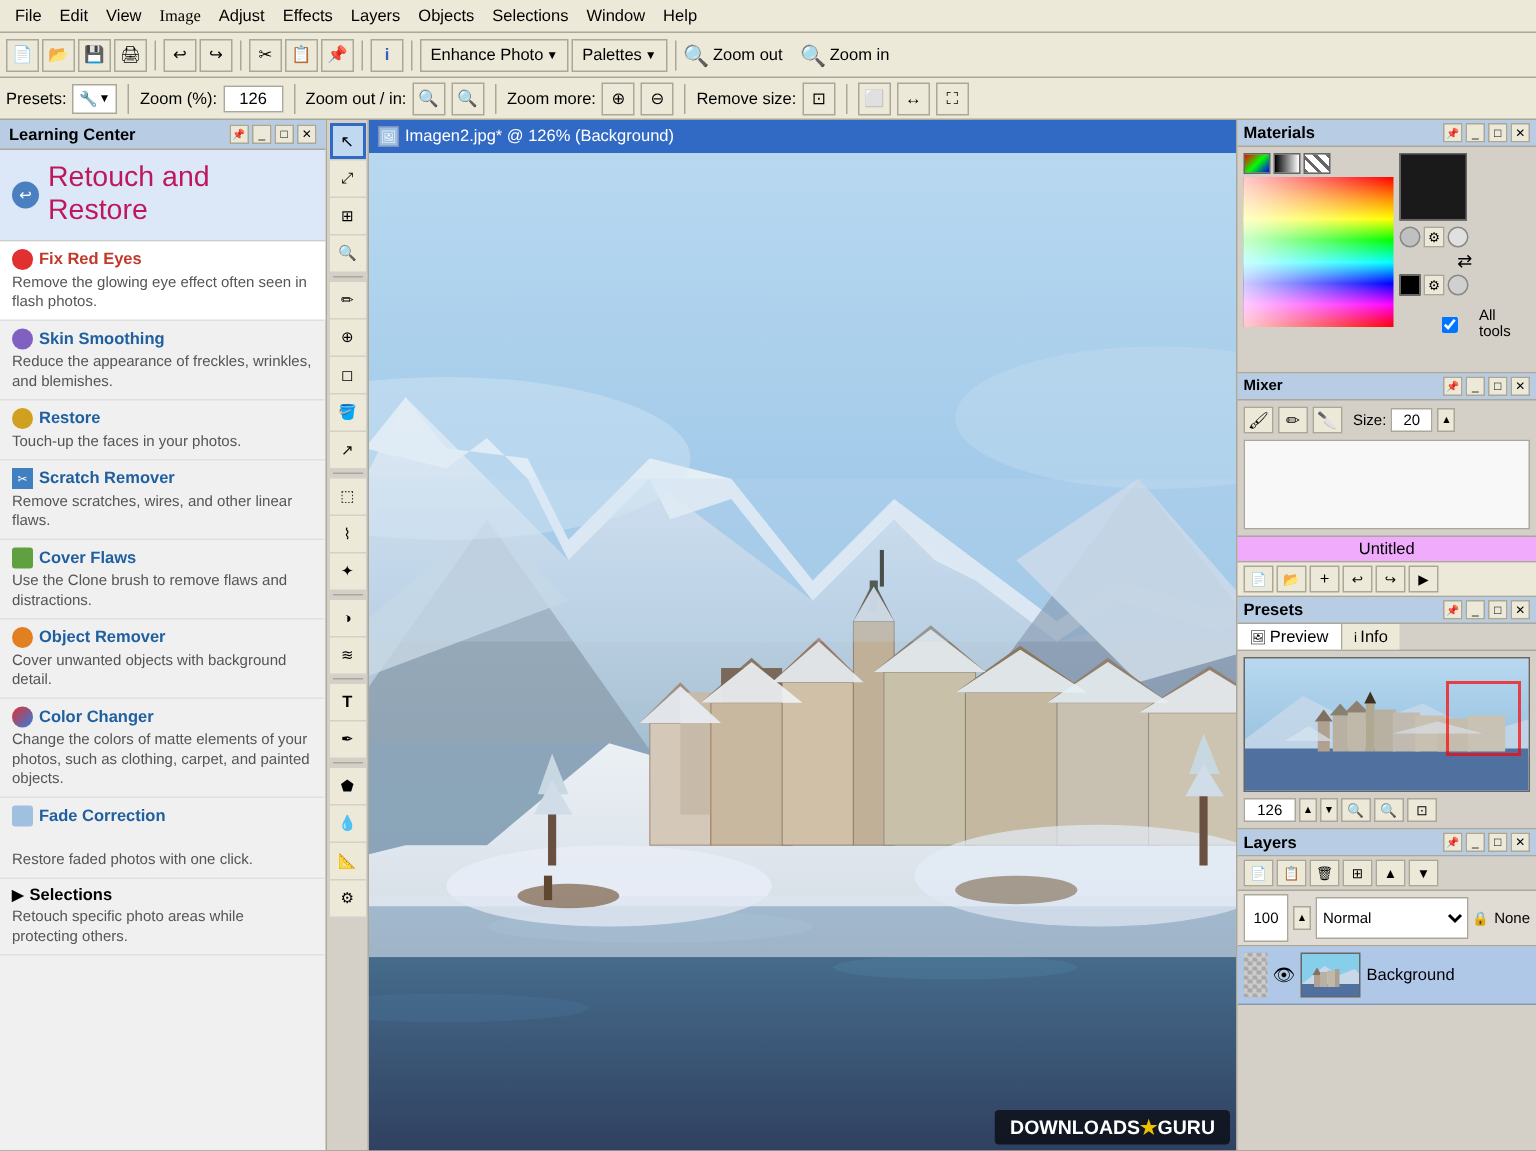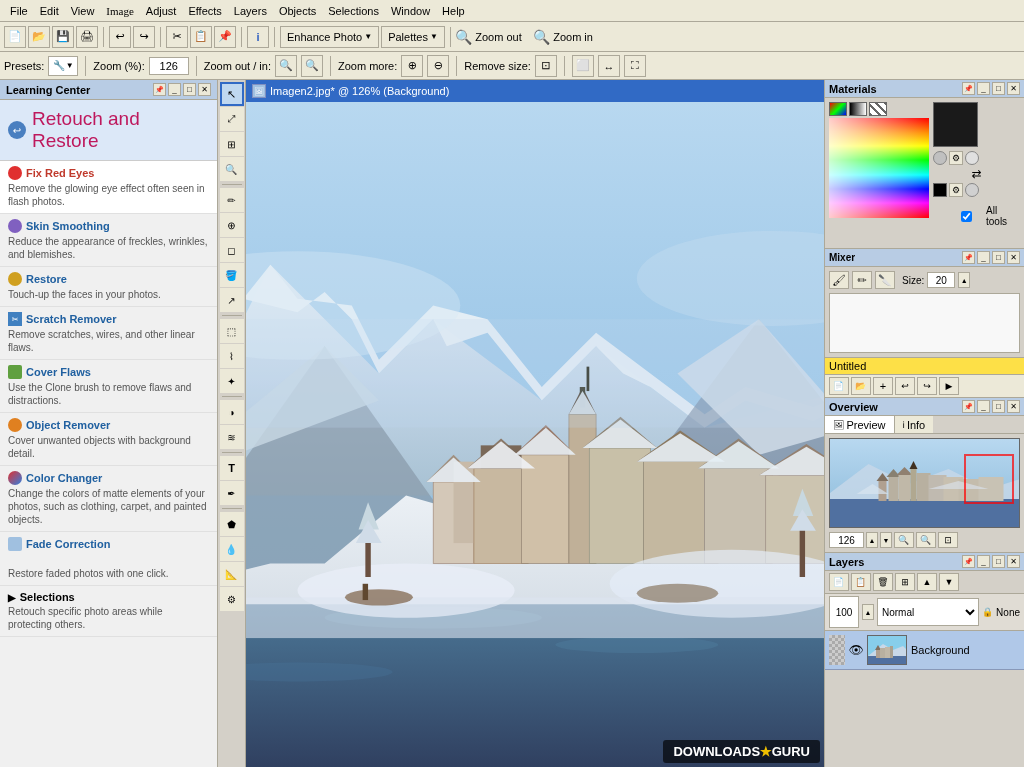--- a/index.html
+++ b/index.html
@@ -387,37 +387,37 @@
           <div style="width:20px;height:18px;background:#ece9d8;border:1px solid #aca899;cursor:pointer;display:flex;align-items:center;justify-content:center;font-size:11px;">🖌</div>
           <div style="width:20px;height:18px;background:#ece9d8;border:1px solid #aca899;cursor:pointer;display:flex;align-items:center;justify-content:center;font-size:11px;">✏</div>
           <div style="width:20px;height:18px;background:#ece9d8;border:1px solid #aca899;cursor:pointer;display:flex;align-items:center;justify-content:center;font-size:11px;">🔪</div>
           <span style="font-size:10px;margin-left:4px;">Size:</span>
           <input type="text" value="20" style="width: 28px; height: 16px; font-size: 10px; border: 1px solid rgb(172, 168, 153); text-align: center;">
           <div style="width:12px;height:16px;background:#ece9d8;border:1px solid #aca899;cursor:pointer;display:flex;align-items:center;justify-content:center;font-size:7px;">▲</div>
         </div>
         <div style="background:#f8f8f8;border:1px solid #aca899;height:60px;margin-top:4px;cursor:crosshair;"></div>
       </div>
 
-      <div style="background:#fde047;padding:2px 4px;text-align:left;font-size:11px;border-top:1px solid #aca899;border-bottom:1px solid #aca899;">
+      <div style="background:#f0abfc;padding:2px 4px;text-align:center;font-size:11px;border-top:1px solid #aca899;border-bottom:1px solid #aca899;">
         <span>Untitled</span>
       </div>
 
       <div style="display:flex;align-items:center;padding:2px 4px;gap:2px;background:#ece9d8;">
         <div style="width:20px;height:18px;background:#ece9d8;border:1px solid #aca899;cursor:pointer;display:flex;align-items:center;justify-content:center;font-size:9px;">📄</div>
         <div style="width:20px;height:18px;background:#ece9d8;border:1px solid #aca899;cursor:pointer;display:flex;align-items:center;justify-content:center;font-size:9px;">📂</div>
         <div style="width:20px;height:18px;background:#ece9d8;border:1px solid #aca899;cursor:pointer;display:flex;align-items:center;justify-content:center;font-size:11px;">+</div>
         <div style="width:20px;height:18px;background:#ece9d8;border:1px solid #aca899;cursor:pointer;display:flex;align-items:center;justify-content:center;font-size:9px;">↩</div>
         <div style="width:20px;height:18px;background:#ece9d8;border:1px solid #aca899;cursor:pointer;display:flex;align-items:center;justify-content:center;font-size:9px;">↪</div>
         <div style="width:20px;height:18px;background:#ece9d8;border:1px solid #aca899;cursor:pointer;display:flex;align-items:center;justify-content:center;font-size:9px;">▶</div>
       </div>
     </div>
 
     <div style="border-bottom:1px solid #aca899;">
       <div style="background:#b8cce4; padding:2px 4px; display:flex; align-items:center; justify-content:space-between; border-bottom:1px solid #aca899;">
-        <span style="font-size:11px;font-weight:bold;">Overview</span>
+        <span style="font-size:11px;font-weight:bold;">Presets</span>
         <div style="display:flex;gap:2px;">
           <div style="width:13px;height:13px;background:#ece9d8;border:1px solid #aca899;font-size:7px;display:flex;align-items:center;justify-content:center;cursor:pointer;">📌</div>
           <div style="width:13px;height:13px;background:#ece9d8;border:1px solid #aca899;font-size:8px;display:flex;align-items:center;justify-content:center;cursor:pointer;">_</div>
           <div style="width:13px;height:13px;background:#ece9d8;border:1px solid #aca899;font-size:8px;display:flex;align-items:center;justify-content:center;cursor:pointer;">□</div>
           <div style="width:13px;height:13px;background:#ece9d8;border:1px solid #aca899;font-size:8px;display:flex;align-items:center;justify-content:center;cursor:pointer;">✕</div>
         </div>
       </div>
 
       <div style="display:flex; border-bottom:1px solid #aca899;">
         <div style="padding:2px 8px;font-size:11px;cursor:pointer;background:#fff;border-right:1px solid #aca899;display:flex;align-items:center;gap:2px;">

